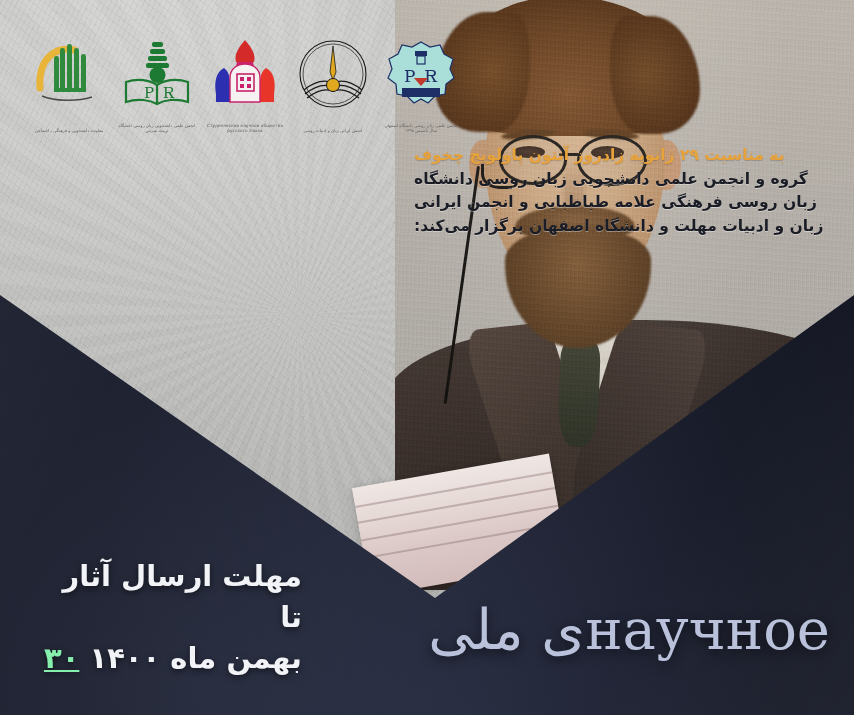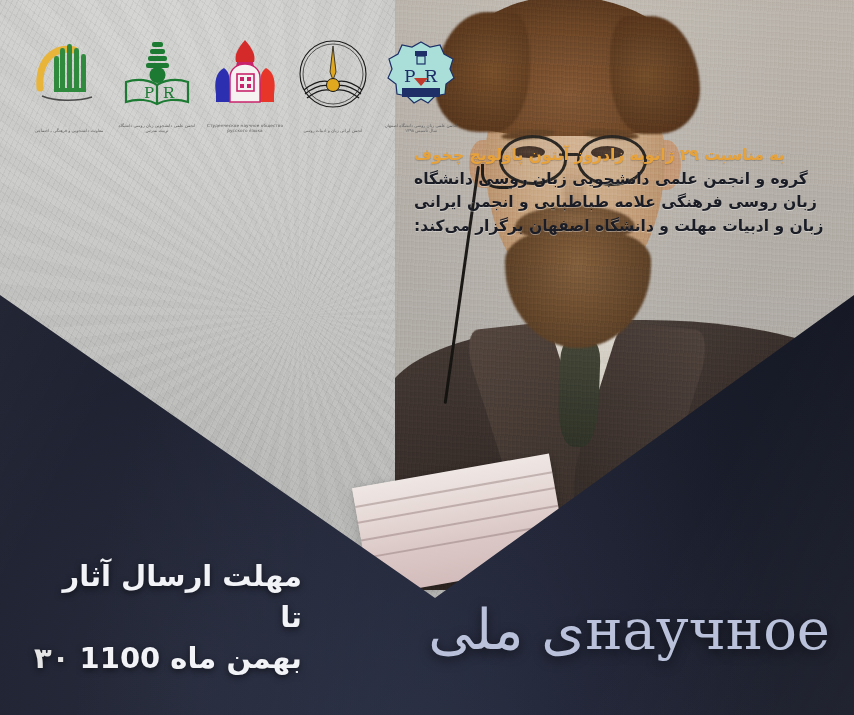--- a/index.html
+++ b/index.html
@@ -257,21 +257,21 @@
   .deadline{
     position:absolute;left:34px;top:534px;width:268px;
     direction:rtl;text-align:right;
     font-weight:bold;
     color:#f2f3f7;
     font-size:29px;line-height:1.42;
     letter-spacing:.2px;
     text-shadow:0 2px 6px rgba(0,0,0,.55);
     margin-top:22px;
   }
-  .deadline .num{color:#e5e5e5;}
+  .deadline .num{color:#86efac;text-decoration:underline;}
 
   
   .title{
     position:absolute;right:24px;top:524px;width:560px;
     direction:rtl;text-align:right;
     font-family:"DejaVu Serif","Liberation Serif",serif;
     font-size:56px;line-height:1.26;
     color:#b9c2da;
     text-shadow:0 3px 12px rgba(0,0,0,.6);
     white-space:pre-line;
@@ -418,21 +418,21 @@
   <div class="intro">
     <div class="hl">به مناسبت ۲۹ ژانویه زادروز آنتون پاولویچ چخوف</div>
     <div>گروه و انجمن علمی دانشجویی زبان روسی دانشگاه</div>
     <div>زبان روسی فرهنگی علامه  طباطبایی و انجمن ایرانی</div>
     <div>زبان و ادبیات مهلت و دانشگاه اصفهان برگزار می‌کند:</div>
   </div>
 
   <div class="deadline">
     <div>مهلت ارسال آثار تا</div>
     <div>
-      <span>بهمن ماه 1100</span>
+      <span>بهمن ماه ۱۴۰۰</span>
       <span class="num">۳۰</span>
     </div>
   </div>
 
   <div class="title">
     <div>научное‌ی ملی</div>
     
   </div>
 
 </div>

